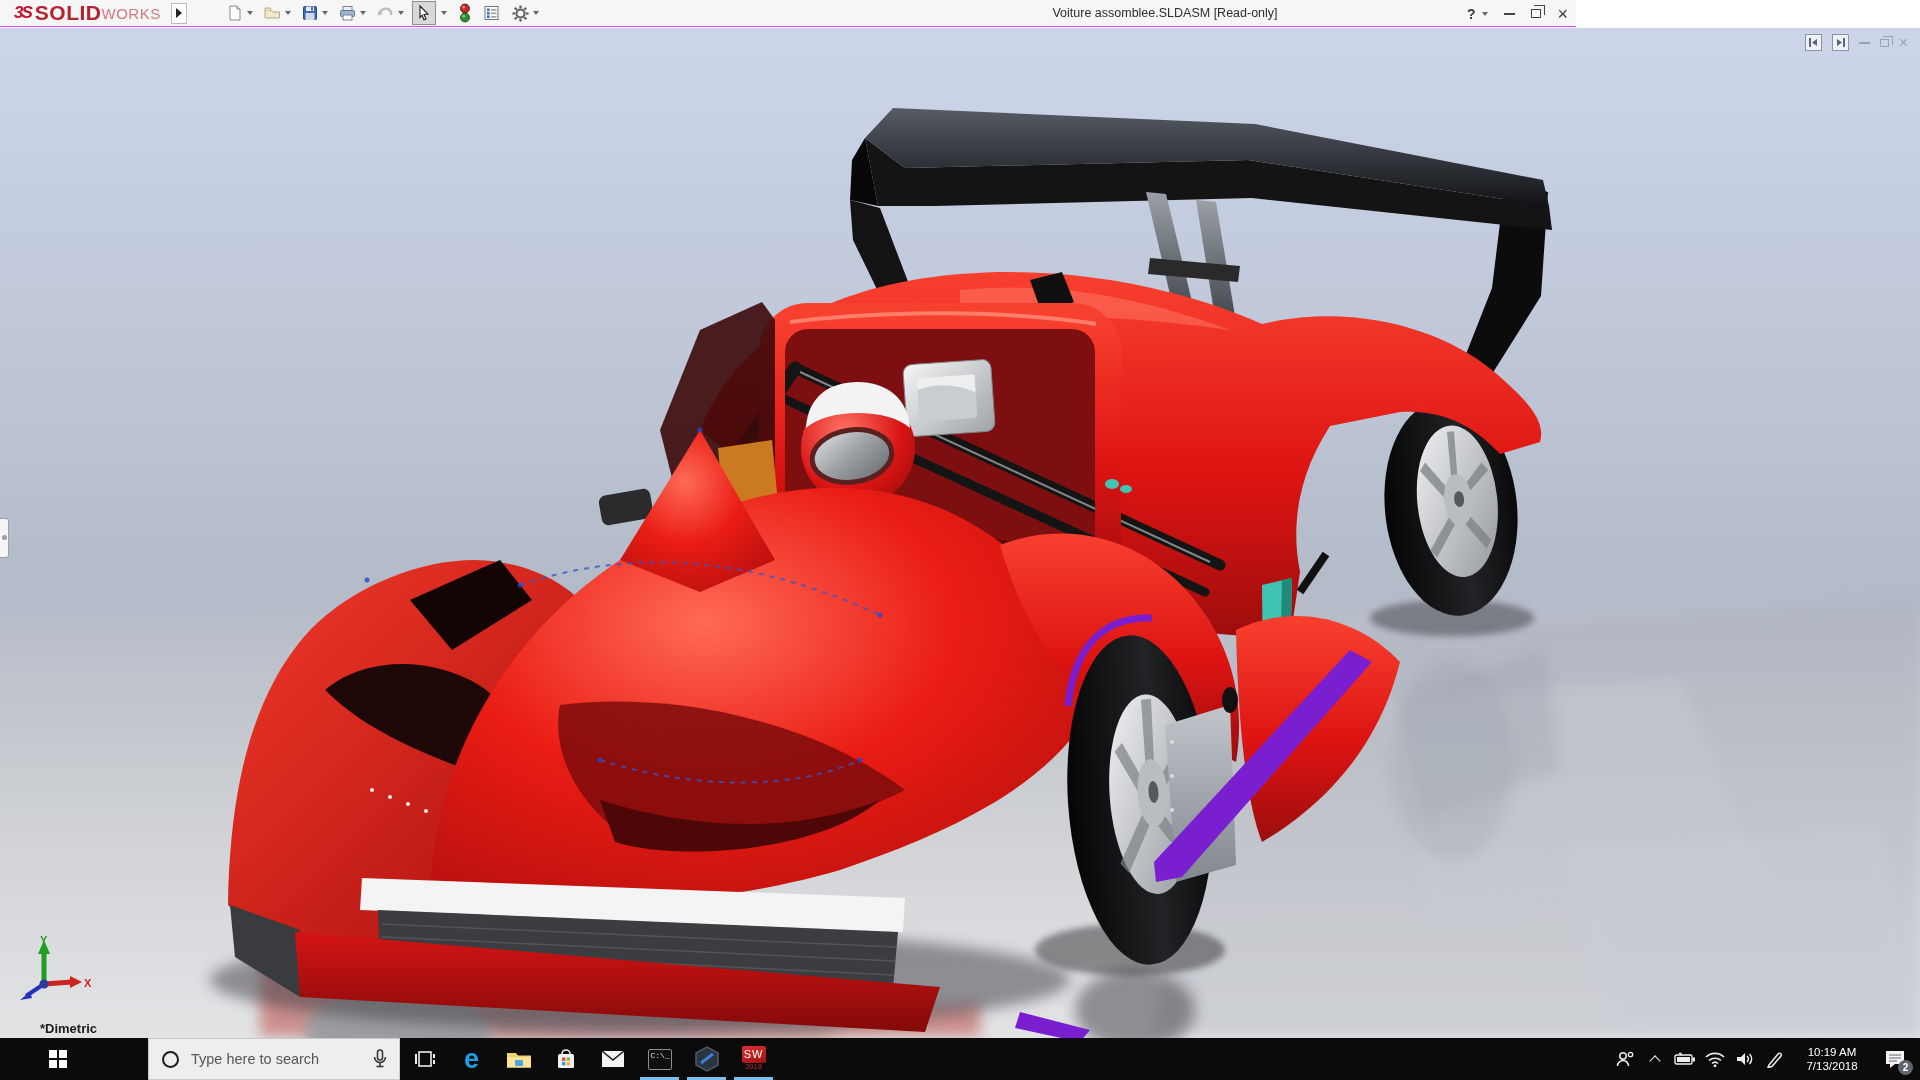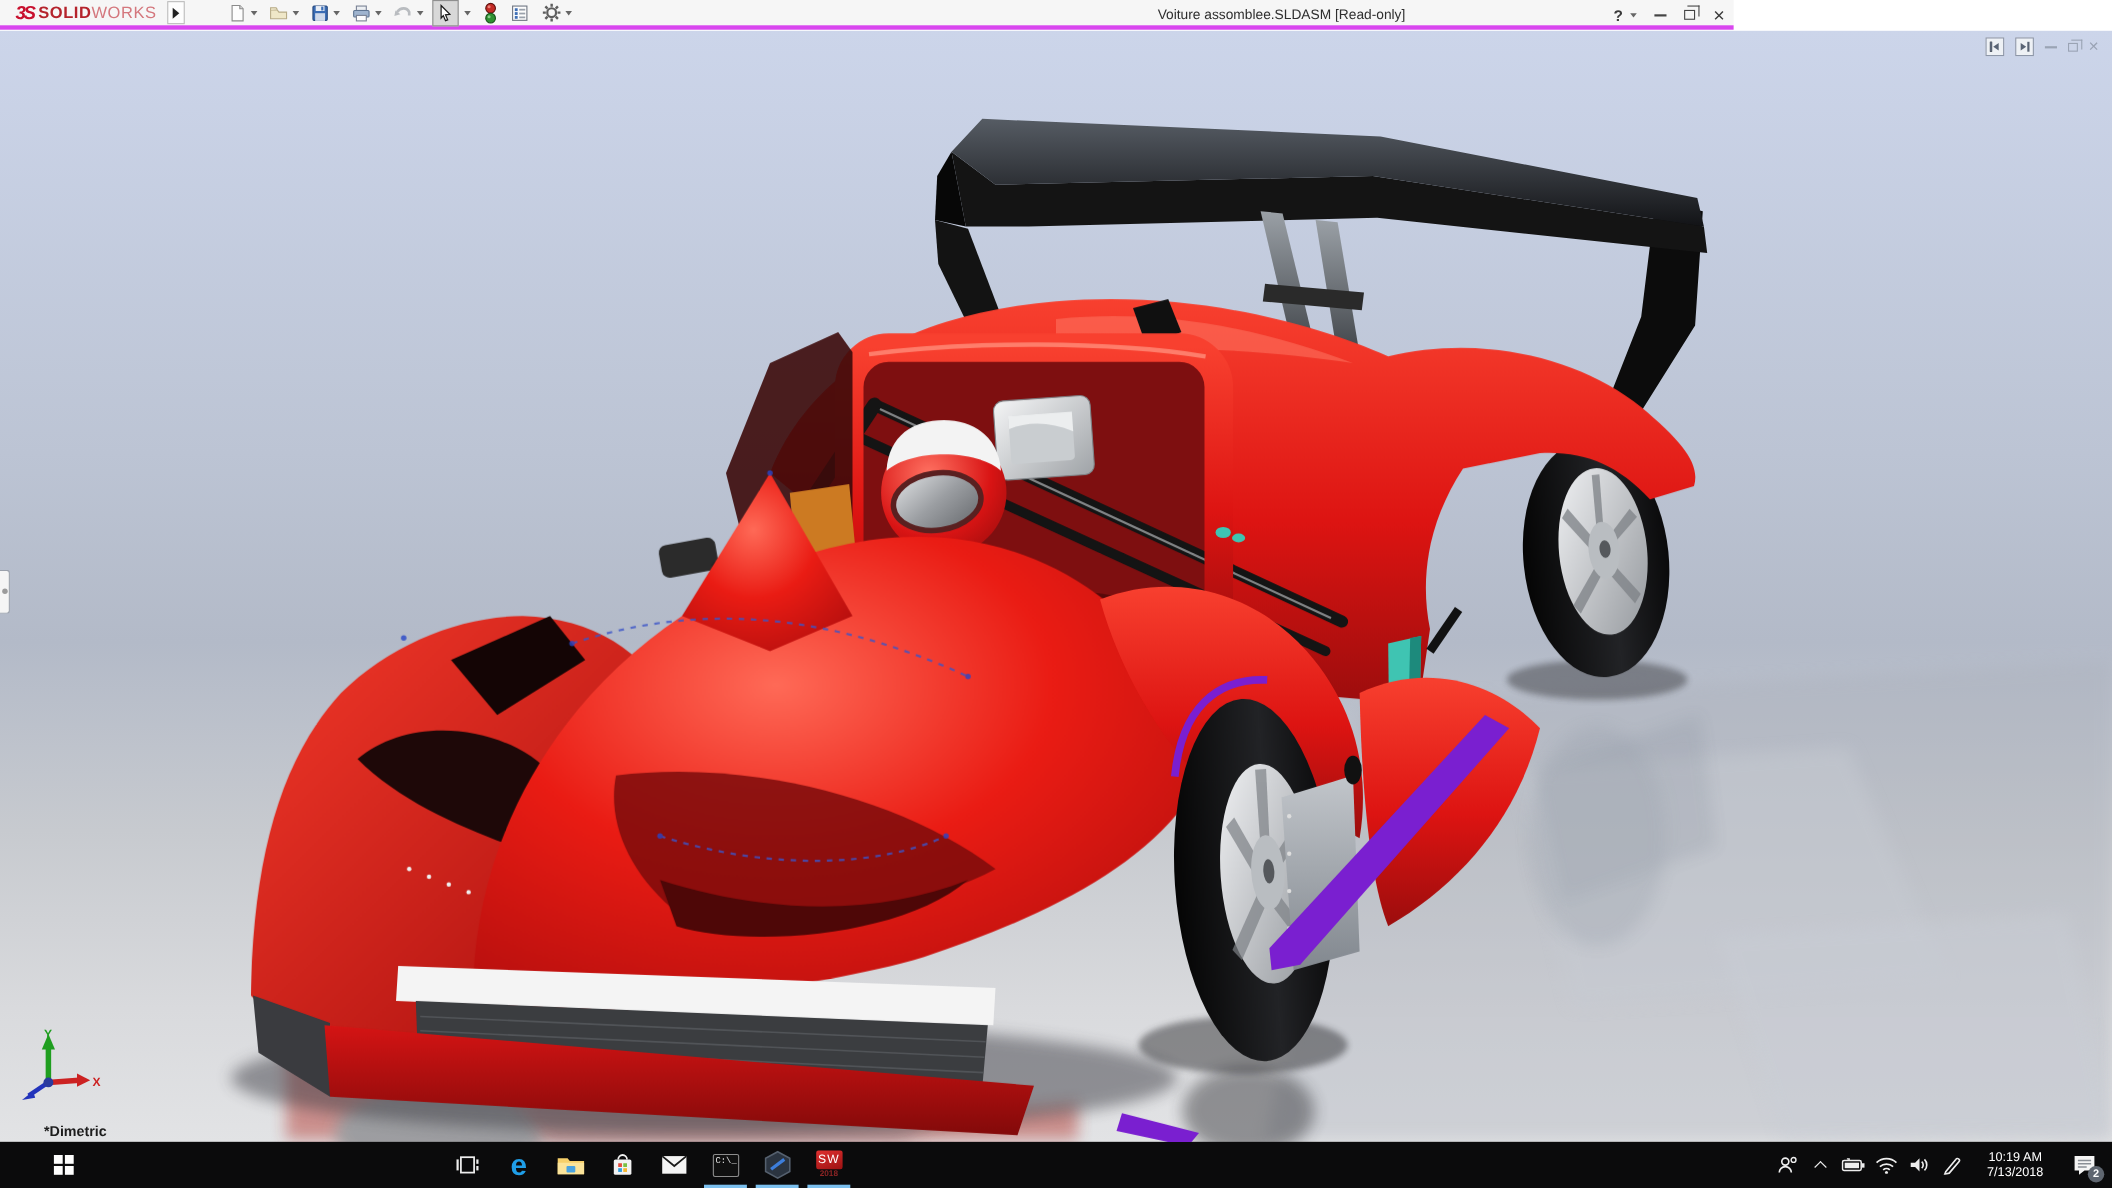--- a/index.html
+++ b/index.html
@@ -2,24 +2,24 @@
 <html><head>
 <meta charset="utf-8">
 <style>
   html,body{margin:0;padding:0;background:#000;}
   *{box-sizing:border-box;}
   body{font-family:"Liberation Sans", sans-serif; -webkit-font-smoothing:antialiased;}
   #screen{position:relative;width:1920px;height:1080px;overflow:hidden;background:#fff;}
 
   
   .titlebar{position:absolute;left:0;top:0;width:1576px;height:27px;background:#f6f6f6;
-    border-bottom:4px solid #d946ef;display:flex;align-items:center;}
+    border-bottom:1px solid #d946ef;display:flex;align-items:center;}
   .brand{display:flex;align-items:center;margin-left:14px;}
   .brand .mark{color:#c8102e;font-weight:700;font-style:italic;font-size:17px;letter-spacing:-2px;margin-right:4px;}
-  .brand .bold{color:#b5232c;font-weight:700;font-size:15px;letter-spacing:.5px;}
+  .brand .bold{color:#b5232c;font-weight:700;font-size:21px;letter-spacing:.5px;}
   .brand .light{color:#d4777d;font-weight:400;font-size:15px;letter-spacing:.5px;}
   .flyout{width:16px;height:21px;border:1px solid #bbb;background:#fdfdfd;margin-left:10px;
     display:flex;align-items:center;justify-content:center;}
   .flyout .tri{width:0;height:0;border-left:6px solid #222;border-top:5px solid transparent;border-bottom:5px solid transparent;}
   .qat{display:flex;align-items:center;margin-left:34px;height:27px;}
   .tool{display:flex;align-items:center;height:24px;padding:0 2px;margin:0 3px;}
   .tool svg{display:block;}
   .caret{width:0;height:0;border-top:4px solid #666;border-left:3.5px solid transparent;border-right:3.5px solid transparent;margin-left:3px;}
   .tool.pressed{background:#d8d8d8;border:1px solid #8f8f8f;}
   .win-title{position:absolute;left:1165px;top:0;height:27px;line-height:27px;transform:translateX(-50%);
@@ -466,20 +466,30 @@
   <div class="taskbar">
     <div class="start">
       <div class="winlogo">
           <span></span>
           <span></span>
           <span></span>
           <span></span>
         </div>
     </div>
 
+    <div class="searchbox">
+      <div class="cortana-ring"></div>
+      <span class="search-text">Type here to search</span>
+      <svg class="mic" width="16" height="22" viewBox="0 0 16 22">
+        <rect x="5.5" y="2" width="5" height="10" rx="2.5" fill="none" stroke="#3a3a3a" stroke-width="1.6"></rect>
+        <path d="M 2.5,9 a 5.5,5.5 0 0 0 11,0" fill="none" stroke="#3a3a3a" stroke-width="1.6"></path>
+        <line x1="8" y1="14.5" x2="8" y2="18" stroke="#3a3a3a" stroke-width="1.6"></line>
+        <line x1="4.5" y1="18.5" x2="11.5" y2="18.5" stroke="#3a3a3a" stroke-width="1.6"></line>
+      </svg>
+    </div>
 
     <div class="apps">
       <div class="appbtn">
         <svg width="22" height="18" viewBox="0 0 22 18">
           <rect x="5" y="2" width="12" height="14" fill="none" stroke="#ededed" stroke-width="1.6"></rect>
           <rect x="1" y="4" width="2" height="10" fill="#ededed"></rect>
           <rect x="19" y="4" width="2" height="4" fill="#ededed"></rect>
           <rect x="19" y="10" width="2" height="4" fill="#ededed"></rect>
         </svg>
       </div>

